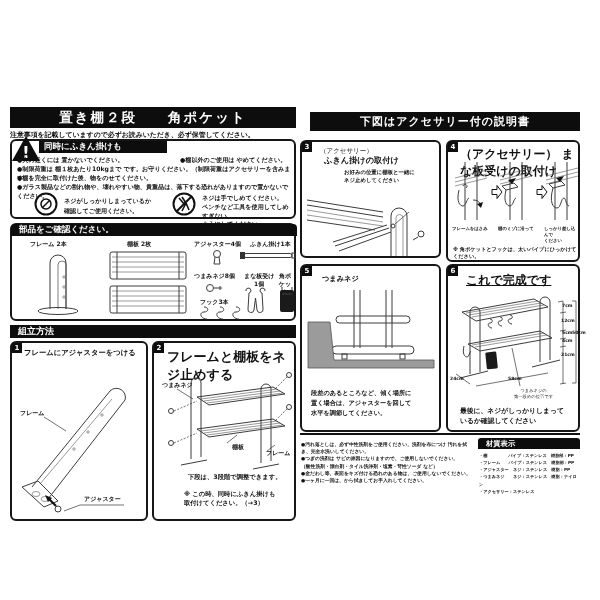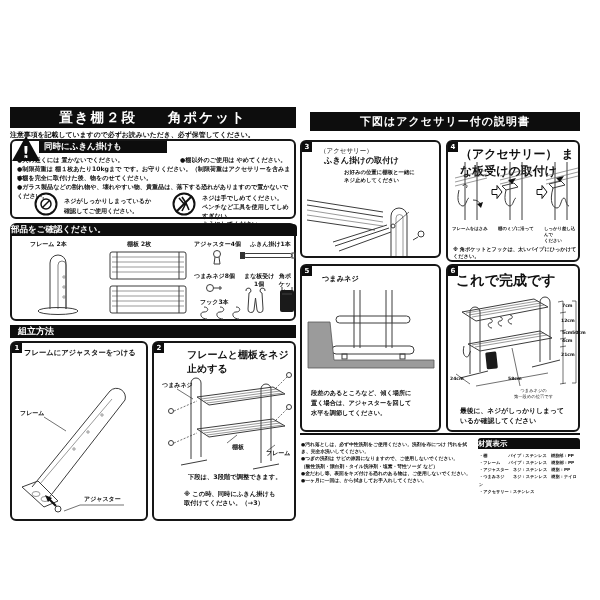--- a/index.html
+++ b/index.html
@@ -64,21 +64,21 @@
       <circle cx="13.5" cy="12" r="1.6" fill="#111"></circle>
       <line x1="4" y1="20" x2="20" y2="4" stroke="#111" stroke-width="2"></line>
     </svg>
   </div>
   <div class="abs b" data-bind="safety.no_tools" style="left:190px;top:53px;font-size:6.1px;line-height:1.45;">ネジは手でしめてください。
 ペンチなど工具を使用してしめすぎない
 ようにしてください。</div>
 </div>
 
 <div class="box" style="left:10px;top:223px;width:286px;height:98px;">
-  <div class="abs bar left" style="left:-1px;top:-1px;width:286px;height:12px;font-size:8.5px;padding-left:0;border-radius:4px 4px 0 0;">
+  <div class="abs bar left" style="left:-1px;top:-1px;width:286px;height:12px;font-size:8.5px;padding-left:8px;border-radius:4px 4px 0 0;">
     <span data-bind="parts.header">部品をご確認ください。</span>
   </div>
   <div class="lbl" data-bind="parts.frame" style="left:18px;top:15px;">フレーム 2本</div>
   <div class="abs" style="left:16px;top:24px;">
     <svg width="62" height="68" viewBox="0 0 62 68">
       <path class="draw" d="M22,60 V14 a8,8 0 0 1 16,0 V60"></path>
       <path class="draw" d="M30,60 V16 a4,4 0 0 1 8,0 V60" opacity=".65"></path>
       <ellipse class="draw" cx="30" cy="62" rx="20" ry="3.5"></ellipse>
       <circle class="thin" cx="36" cy="28" r="1.2"></circle>
         <circle class="thin" cx="36" cy="38" r="1.2"></circle>
@@ -177,21 +177,21 @@
       <line class="leader" x1="50" y1="152" x2="66" y2="146"></line>
       <line class="leader" x1="66" y1="146" x2="110" y2="146"></line>
     </svg>
   </div>
   <div class="lbl" data-bind="assembly.step1.label_frame" style="left:8px;top:66px;">フレーム</div>
   <div class="lbl" data-bind="assembly.step1.label_adjuster" style="left:72px;top:152px;">アジャスター</div>
 </div>
 
 <div class="box" style="left:152px;top:341px;width:144px;height:180px;">
   <div class="numsq" data-bind="assembly.step2.num">2</div>
-  <div class="abs b" data-bind="assembly.step2.title" style="left:13px;top:5px;font-size:10px;margin-left:20px;">フレームと棚板をネジ止めする</div>
+  <div class="abs b" data-bind="assembly.step2.title" style="left:13px;top:5px;font-size:13px;">フレームと棚板をネジ止めする</div>
   <div class="abs" style="left:3px;top:16px;">
     <svg width="138" height="112" viewBox="0 0 138 112">
       <path class="draw" d="M34,100 V24 a5,5 0 0 1 10,0 V98"></path>
       <path class="draw" d="M104,104 V30 a5,5 0 0 1 10,0 V102"></path>
       <path class="draw" d="M24,106 l26,-5 M96,110 l26,-5"></path>
       <polygon class="draw" points="40,38 116,28 128,35 52,46"></polygon>
       <line class="thin" x1="44" y1="40" x2="120" y2="30"></line>
         <line class="thin" x1="47" y1="42" x2="123" y2="32"></line>
         <line class="thin" x1="50" y1="44" x2="126" y2="34"></line>
       <polygon class="draw" points="40,70 116,60 128,67 52,78"></polygon>
@@ -317,21 +317,21 @@
       <polygon points="2,36 24,36 28,74 128,74 128,82 2,82" fill="#9b9b9b" stroke="#555" stroke-width=".8"></polygon>
     </svg>
   </div>
   <div class="abs b" data-bind="box5.desc" style="left:9px;top:122px;font-size:6.2px;line-height:1.65;">段差のあるところなど、傾く場所に
 置く場合は、アジャスターを回して
 水平を調節してください。</div>
 </div>
 
 <div class="box" style="left:446px;top:264px;width:134px;height:168px;">
   <div class="numsq" data-bind="box6.num">6</div>
-  <div class="abs b" data-bind="box6.title" style="left:8px;top:6px;font-size:14px;">これで完成です</div>
+  <div class="abs b" data-bind="box6.title" style="left:18px;top:6px;font-size:12px;text-decoration:underline;">これで完成です</div>
   <div class="abs" style="left:2px;top:20px;">
     <svg width="130" height="112" viewBox="0 0 130 112">
       <polygon class="draw" points="12,26 84,13 98,21 26,35"></polygon>
       <line class="thin" x1="16" y1="27" x2="88" y2="15"></line>
         <line class="thin" x1="19" y1="29" x2="91" y2="17"></line>
         <line class="thin" x1="22" y1="31" x2="94" y2="19"></line>
       <polygon class="draw" points="18,58 90,45 102,52 30,65"></polygon>
       <line class="thin" x1="22" y1="59" x2="94" y2="47"></line>
         <line class="thin" x1="25" y1="61" x2="97" y2="49"></line>
       <path class="draw" d="M20,88 V26 a5,5 0 0 1 10,0 V86"></path>
@@ -375,21 +375,21 @@
   <div style="padding:3px 1px;font-size:4.8px;line-height:1.5;font-weight:bold;">
     <div data-bind="care.b0">●汚れ落としは、必ず中性洗剤をご使用ください。洗剤を布につけ 汚れを拭き、完全水洗いしてください。</div>
     <div data-bind="care.b1">●つぎの洗剤は サビの原因になりますので、ご使用しないでください。
 （酸性洗剤・漂白剤・タイル洗浄剤・塩素・苛性ソーダ など）</div>
     <div data-bind="care.b2">●金だわし等、表面をキズ付ける恐れのある物は、ご使用しないでください。</div>
     <div data-bind="care.b3">●一ヶ月に一回は、から拭きしてお手入れしてください。</div>
   </div>
 </div>
 
 <div class="abs" style="left:478px;top:438px;width:102px;">
-  <div class="bar left" style="height:11px;font-size:7.3px;border-radius:3px 3px 0 0;">
+  <div class="bar left" style="height:11px;font-size:7.3px;padding-left:8px;border-radius:3px 3px 0 0;">
     <span data-bind="materials.header">材質表示</span>
   </div>
   <div style="padding:3px 1px;font-size:4.2px;line-height:1.7;font-weight:bold;white-space:nowrap;">
     <div data-bind="materials.r0">・棚　　　　　パイプ：ステンレス　樹脂部：PP</div>
     <div data-bind="materials.r1">・フレーム　　パイプ：ステンレス　樹脂部：PP</div>
     <div data-bind="materials.r2">・アジャスター　ネジ：ステンレス　樹脂：PP</div>
     <div data-bind="materials.r3">・つまみネジ　　ネジ：ステンレス　樹脂：ナイロン</div>
     <div data-bind="materials.r4">・アクセサリー：ステンレス</div>
   </div>
 </div>

